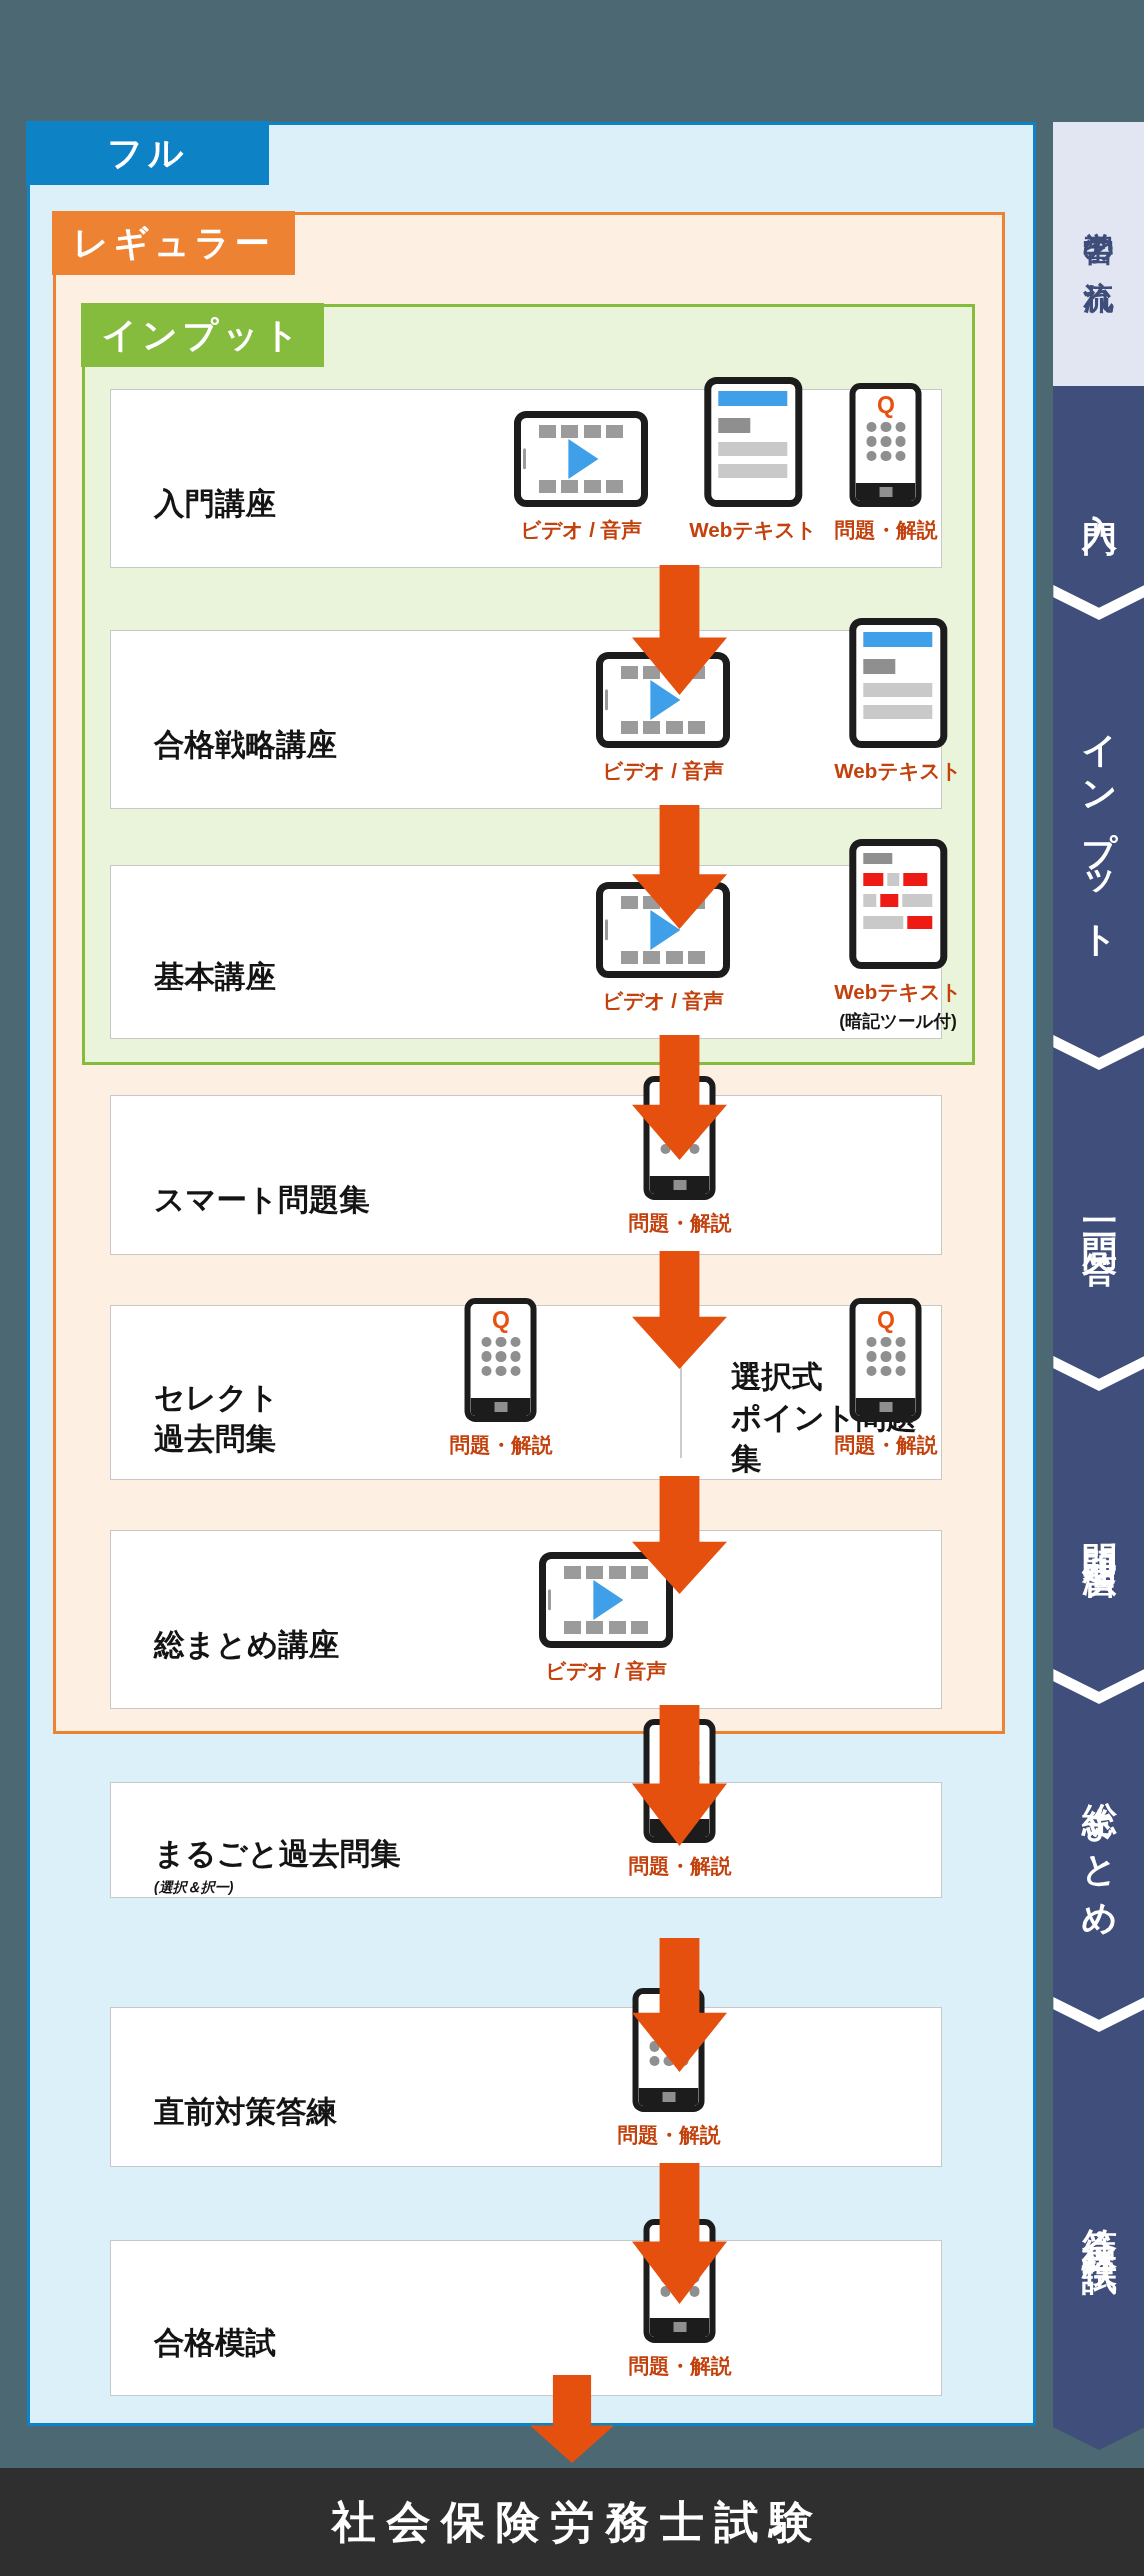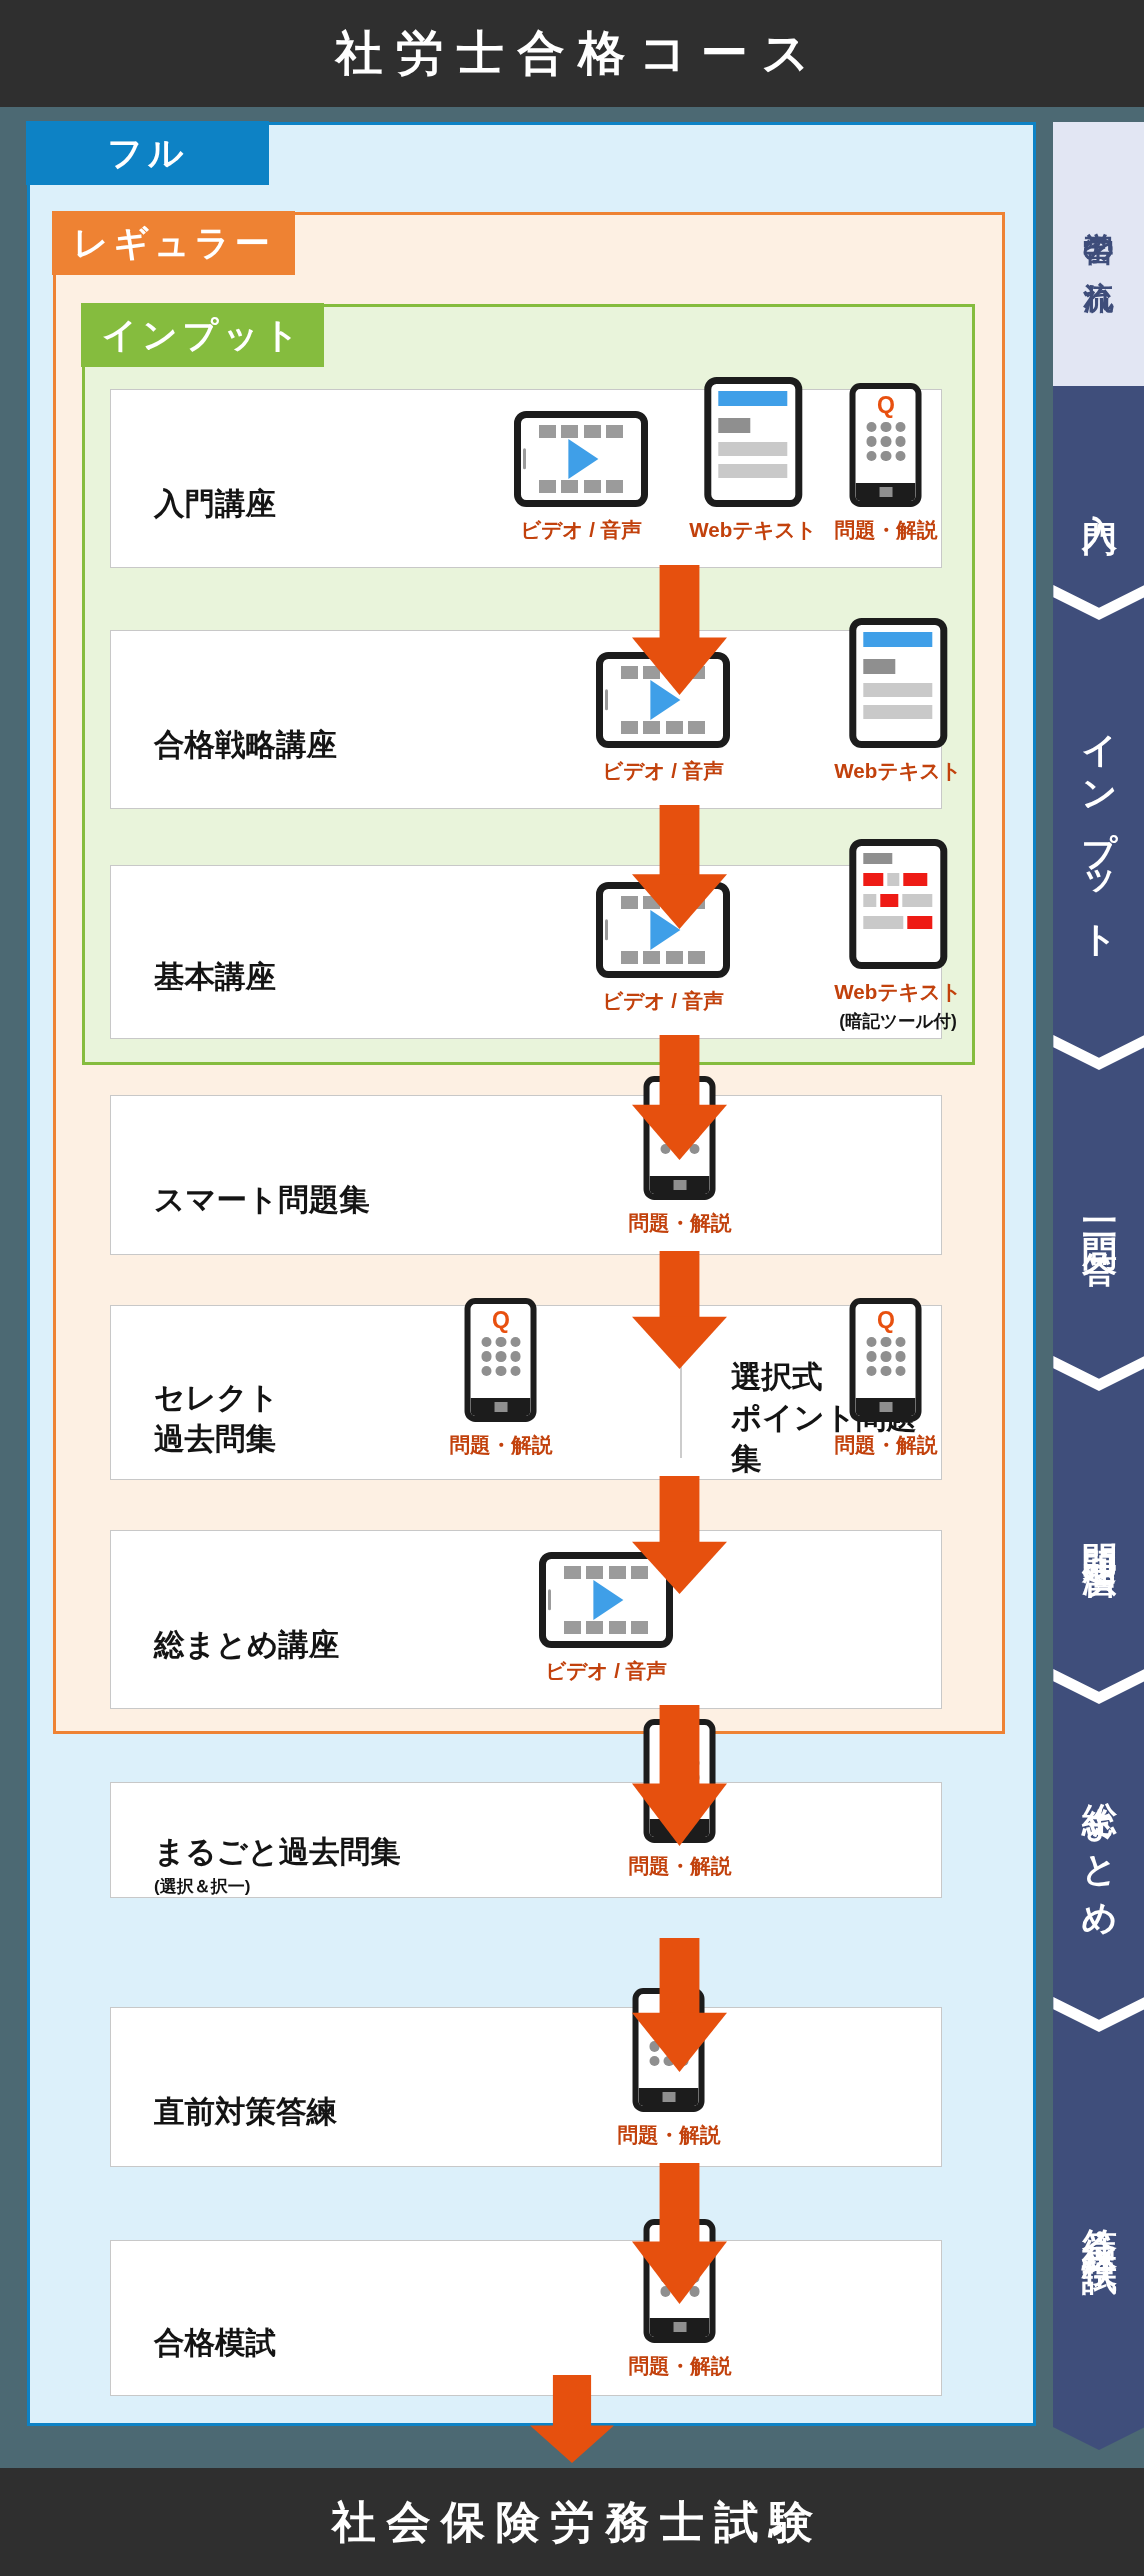--- a/index.html
+++ b/index.html
@@ -19,21 +19,21 @@
   .box-regular{left:53px;top:212px;width:952px;height:1522px;border-color:#ee8233;background:#fdf0e3;z-index:0;}
   .box-minimum{left:82px;top:304px;width:893px;height:761px;border-color:#85bc3e;background:#e9f4db;z-index:0;}
   .tab{position:absolute;left:-3.8px;top:-3.8px;width:243px;height:64px;display:flex;align-items:center;justify-content:center;color:#fff;font-weight:bold;font-size:35px;letter-spacing:4.6px;}
   .tab-full{background:#0d82c5;}
   .tab-regular{background:#ee8233;}
   .tab-minimum{background:#85bc3e;}
 
   
   .card{position:absolute;left:110px;width:832px;background:#fff;border:1.5px solid #c8c8c8;box-sizing:border-box;z-index:2;}
   .card-title{position:absolute;left:43px;top:50%;transform:translateY(-50%);font-size:30.5px;font-weight:bold;color:#141414;line-height:1.35;white-space:pre-line;}
-  .card-subtitle{display:block;font-size:17px;margin-top:4px;}
+  .card-subtitle{display:block;font-size:14px;margin-top:4px;font-style:italic;}
   .icon-col{position:absolute;bottom:23px;transform:translateX(-50%);display:flex;flex-direction:column;align-items:center;gap:9.2px;}
   .icon-col.low{bottom:4.6px;}
   .icon-label{font-size:20.6px;font-weight:bold;color:#c2410c;white-space:nowrap;text-align:center;}
   .icon-note{font-size:17.5px;font-weight:bold;color:#141414;margin-top:-6.1px;white-space:nowrap;}
   .card-divider{position:absolute;top:21.4px;bottom:21.4px;width:1.5px;background:#ccc;}
   .bullets{position:absolute;font-size:23px;font-weight:bold;line-height:1.9;color:#141414;white-space:nowrap;}
 
   
   .ic-video{position:relative;width:134px;height:96px;box-sizing:border-box;border:7.6px solid #1c1c1c;border-radius:12.2px;background:#fff;display:flex;flex-direction:column;justify-content:space-between;padding:6.9px 0;}
   .ic-video:before{content:"";position:absolute;left:2.3px;top:50%;transform:translateY(-50%);width:3.1px;height:21.4px;background:#9b9b9b;border-radius:1.5px;}
@@ -64,23 +64,20 @@
   .sb-body{position:absolute;left:1053px;top:386px;width:92px;height:2041px;background:#3f4e7b;z-index:1;}
   .sb-label{position:absolute;left:1099px;transform:translate(-50%,-50%);writing-mode:vertical-rl;text-orientation:upright;color:#fff;font-weight:bold;font-size:35px;letter-spacing:7.6px;z-index:2;white-space:nowrap;}
   .sb-chev{position:absolute;left:1053px;z-index:2;}
   .sb-tip{position:absolute;left:1053px;top:2427px;z-index:1;}
 </style>
 </head>
 <body>
 
 <div class="page">
 
-  <div class="band header">
-    <div class="band-title">社労士合格コース</div>
-  </div>
 
   <div class="box box-full">
     <div class="tab tab-full">フル</div>
   </div>
   <div class="box box-regular">
     <div class="tab tab-regular">レギュラー</div>
   </div>
   <div class="box box-minimum">
     <div class="tab tab-minimum">インプット</div>
   </div>

